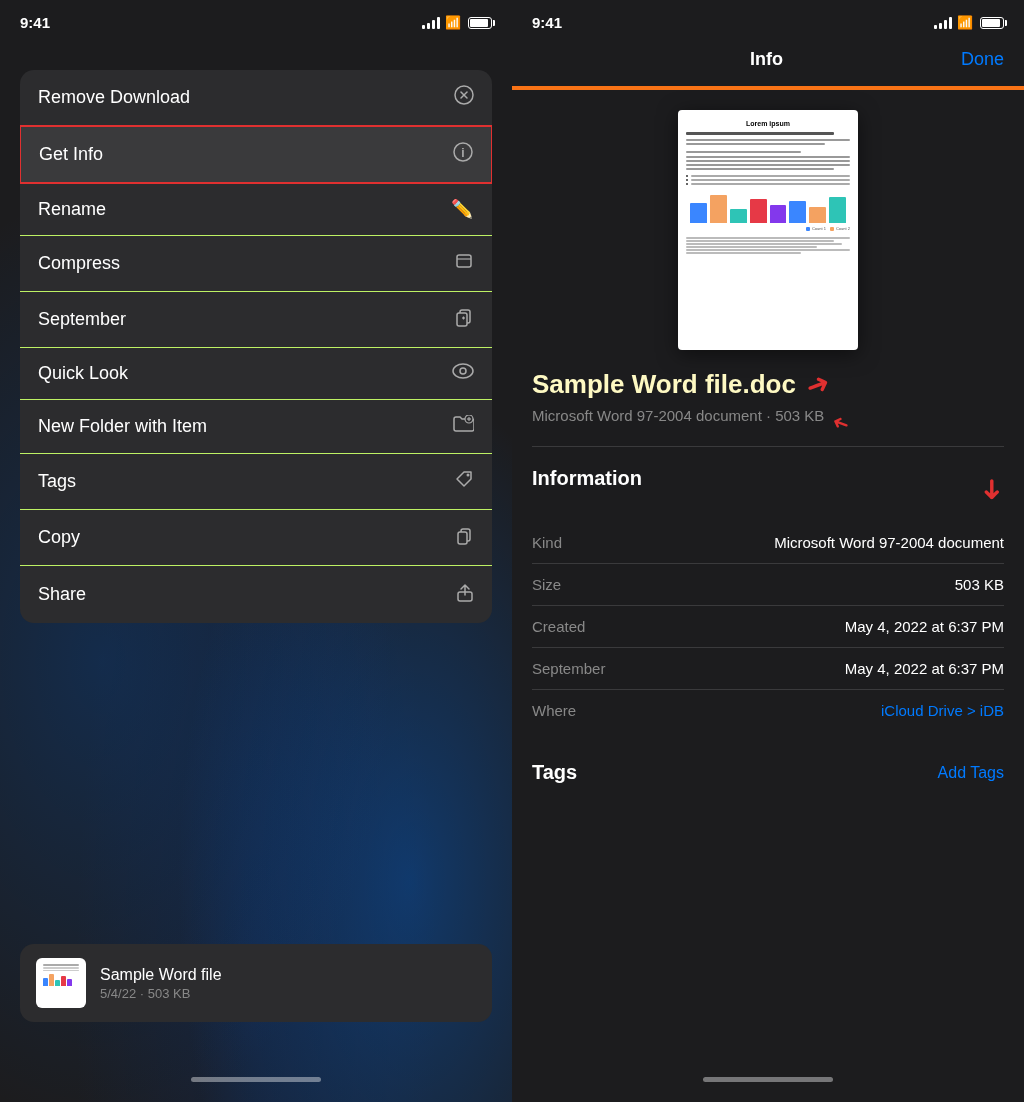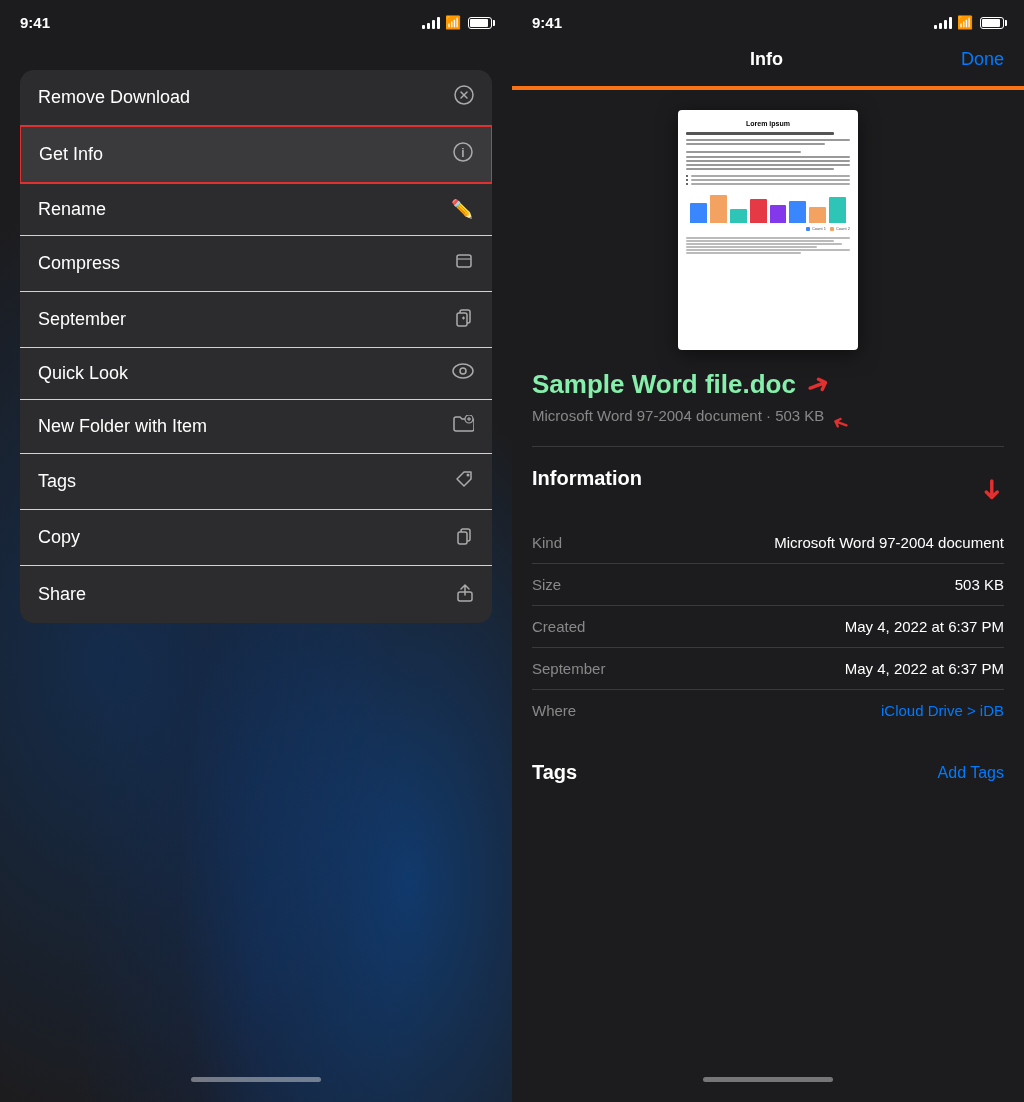--- a/index.html
+++ b/index.html
@@ -329,21 +329,21 @@
       border-radius: 1px;
       margin-bottom: 1.5px;
     }
     .filename-row {
       display: flex;
       align-items: center;
       gap: 10px;
       margin-bottom: 6px;
     }
     .filename-text {
-      color: #86efac;
+      color: #fef9c3;
       font-size: 26px;
       font-weight: 700;
     }
 
     .file-type-info {
       color: #888;
       font-size: 15px;
       margin-bottom: 16px;
     }
 
@@ -549,20 +549,40 @@
       <span class="menu-icon">
         <svg width="18" height="22" viewBox="0 0 18 22" fill="none">
           <path d="M9 14V4M9 4L5 8M9 4l4 4" stroke="#aaa" stroke-width="1.5" stroke-linecap="round" stroke-linejoin="round"></path>
           <rect x="2" y="11" width="14" height="9" rx="2" stroke="#aaa" stroke-width="1.5"></rect>
         </svg>
       </span>
     </div>
 
   </div>
 
+  <div class="file-item-card">
+    <div class="file-thumbnail">
+      <div style="width:44px;height:44px;background:#fff;padding:3px 4px">
+        <div style="height:2px;background:#aaa;margin-bottom:1px;border-radius:1px"></div>
+        <div style="height:1.5px;background:#ccc;margin-bottom:1px;border-radius:1px"></div>
+        <div style="height:1.5px;background:#ccc;margin-bottom:3px;border-radius:1px"></div>
+        <div style="display:flex;align-items:flex-end;gap:1px;height:12px">
+          <div style="width:5px;background:#3a86ff;height:8px;border-radius:1px 1px 0 0"></div>
+          <div style="width:5px;background:#f4a261;height:12px;border-radius:1px 1px 0 0"></div>
+          <div style="width:5px;background:#2ec4b6;height:6px;border-radius:1px 1px 0 0"></div>
+          <div style="width:5px;background:#e63946;height:10px;border-radius:1px 1px 0 0"></div>
+          <div style="width:5px;background:#8338ec;height:7px;border-radius:1px 1px 0 0"></div>
+        </div>
+      </div>
+    </div>
+    <div class="file-info">
+      <div class="file-name">Sample Word file</div>
+      <div class="file-meta">5/4/22 · 503 KB</div>
+    </div>
+  </div>
 
   <div class="home-indicator-left"></div>
 </div>
 
 <div class="right-panel">
 
   <div class="right-status-bar">
     <span>9:41</span>
     <div class="status-right">
       <div class="signal-bars">

